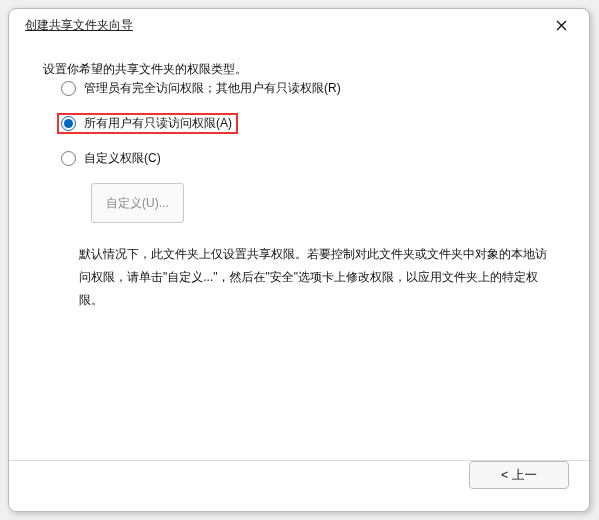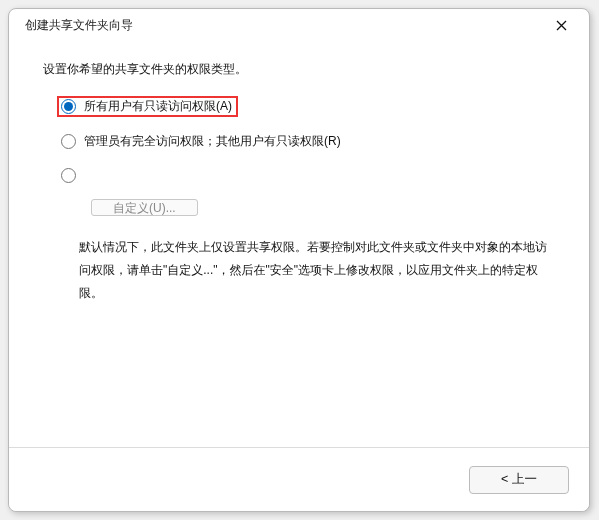--- a/index.html
+++ b/index.html
@@ -25,21 +25,21 @@
     position: relative;
   }
   .titlebar {
     height: 32px;
     display: flex;
     align-items: center;
     padding: 0 10px 0 16px;
     font-size: 12px;
     color: #222;
   }
-  .titlebar .title { flex: 1; }
+  .titlebar .title { flex: 1; text-decoration: underline; }
   .close-btn {
     width: 36px;
     height: 28px;
     display: flex;
     align-items: center;
     justify-content: center;
     cursor: pointer;
     font-size: 14px;
     color: #111;
   }
@@ -106,21 +106,20 @@
   }
   .p1 { background:#6aa3e8; }
   .p2 { background:#7fc97f; }
   .content {
     flex: 1;
     padding: 20px 34px 10px 34px;
   }
   .instruction {
     font-size: 12px;
     color: #111;
-    margin-bottom: 18px;
   }
   .radio-group {
     margin-left: 14px;
   }
   .radio-row {
     display: flex;
     align-items: center;
     margin-bottom: 14px;
     cursor: pointer;
     padding: 2px 6px 2px 2px;
@@ -140,40 +139,39 @@
     font-size: 12px;
     color: #111;
   }
   .custom-btn-row {
     margin-left: 34px;
     margin-top: 4px;
     margin-bottom: 20px;
   }
   .custom-btn {
     min-width: 90px;
-    height: 17px;
+    height: 40px;
     border: 1px solid #c8c8c8;
     background: #fafafa;
     color: #8a8a8a;
     font-size: 12px;
-    padding: 0 21px;
+    padding: 0 14px;
     cursor: default;
     border-radius: 3px;
   }
   .note {
     font-size: 12px;
     color: #111;
     line-height: 1.9;
     margin-left: 36px;
   }
   .footer {
-    height: 64px;
+    height: 51px;
     border-top: 1px solid #dcdcdc;
     display: flex;
-    align-items: center;
     justify-content: flex-end;
     padding: 0 20px;
     background: #ffffff;
     border-radius: 0 0 8px 8px;
   }
   .footer button {
     min-width: 100px;
     height: 28px;
     border: 1px solid #bcbcbc;
     background: #f7f7f7;
@@ -205,33 +203,34 @@
         </svg>
     </div>
   </div>
 
 
   <div class="content">
     <div class="instruction">设置你希望的共享文件夹的权限类型。</div>
 
     <div class="radio-group">
 
+      <label class="radio-row">
+        <input type="radio" name="perm" style="">
+        <span class="radio-label">管理员有完全访问权限；其他用户有只读权限(R)</span>
+      </label>
+
       <label class="radio-row highlight">
         <input type="radio" name="perm" checked="" style="">
         <span class="radio-label">所有用户有只读访问权限(A)</span>
       </label>
 
+
       <label class="radio-row">
         <input type="radio" name="perm" style="">
-        <span class="radio-label">管理员有完全访问权限；其他用户有只读权限(R)</span>
-      </label>
-
-
-      <label class="radio-row">
-        <input type="radio" name="perm" style="">
+        <span class="radio-label">自定义权限(C)</span>
       </label>
 
       <div class="custom-btn-row">
         <button class="custom-btn" disabled="">自定义(U)...</button>
       </div>
     </div>
 
     <div class="note">默认情况下，此文件夹上仅设置共享权限。若要控制对此文件夹或文件夹中对象的本地访问权限，请单击"自定义..."，然后在"安全"选项卡上修改权限，以应用文件夹上的特定权限。</div>
   </div>
 

